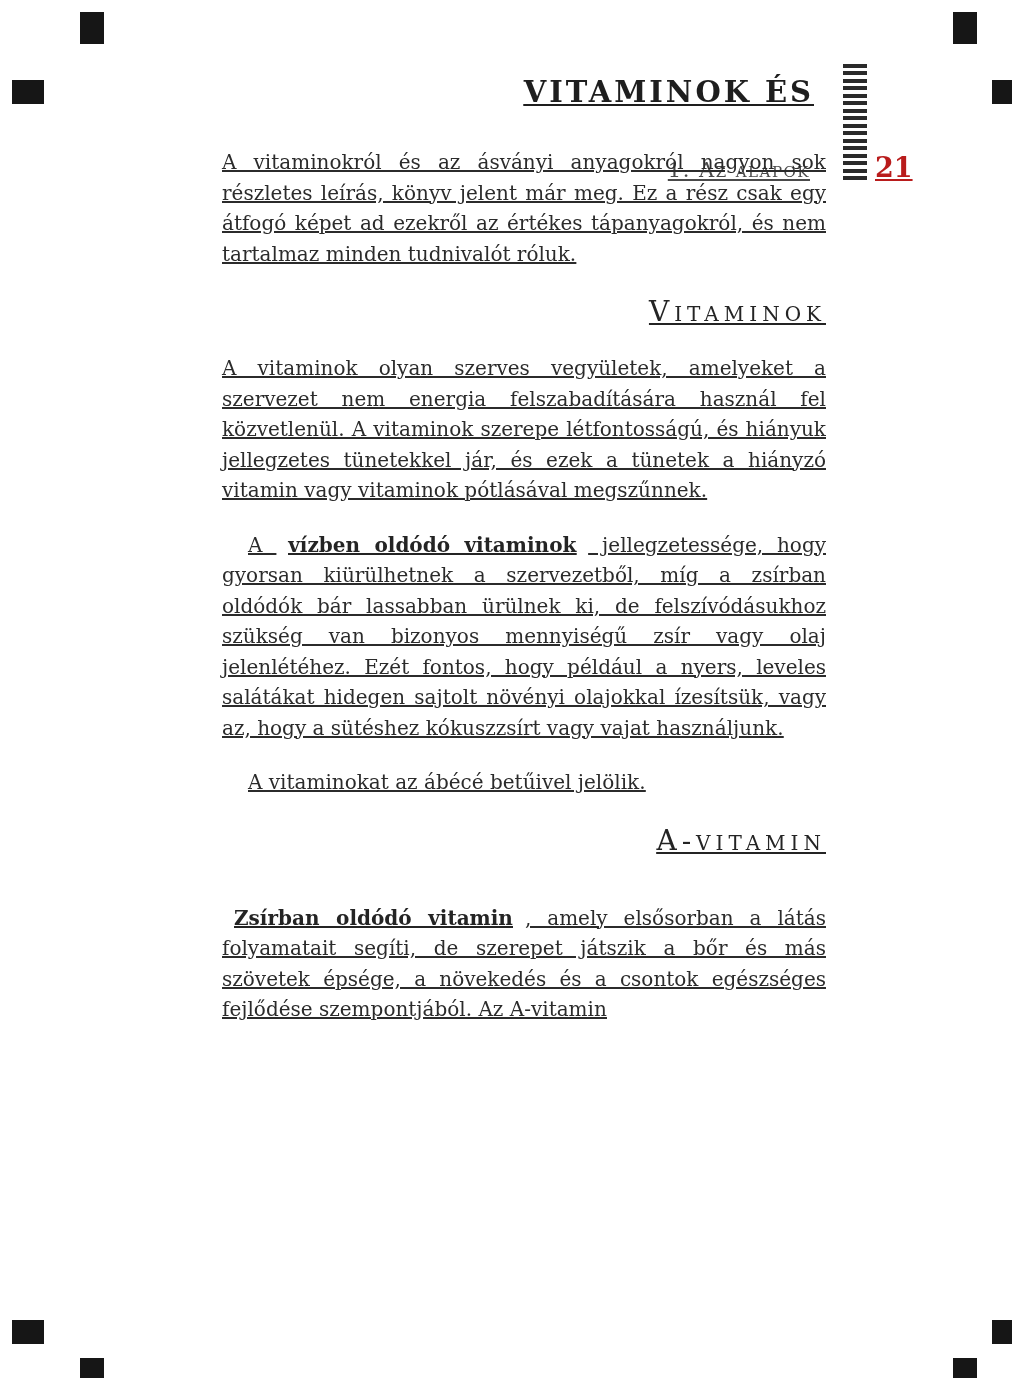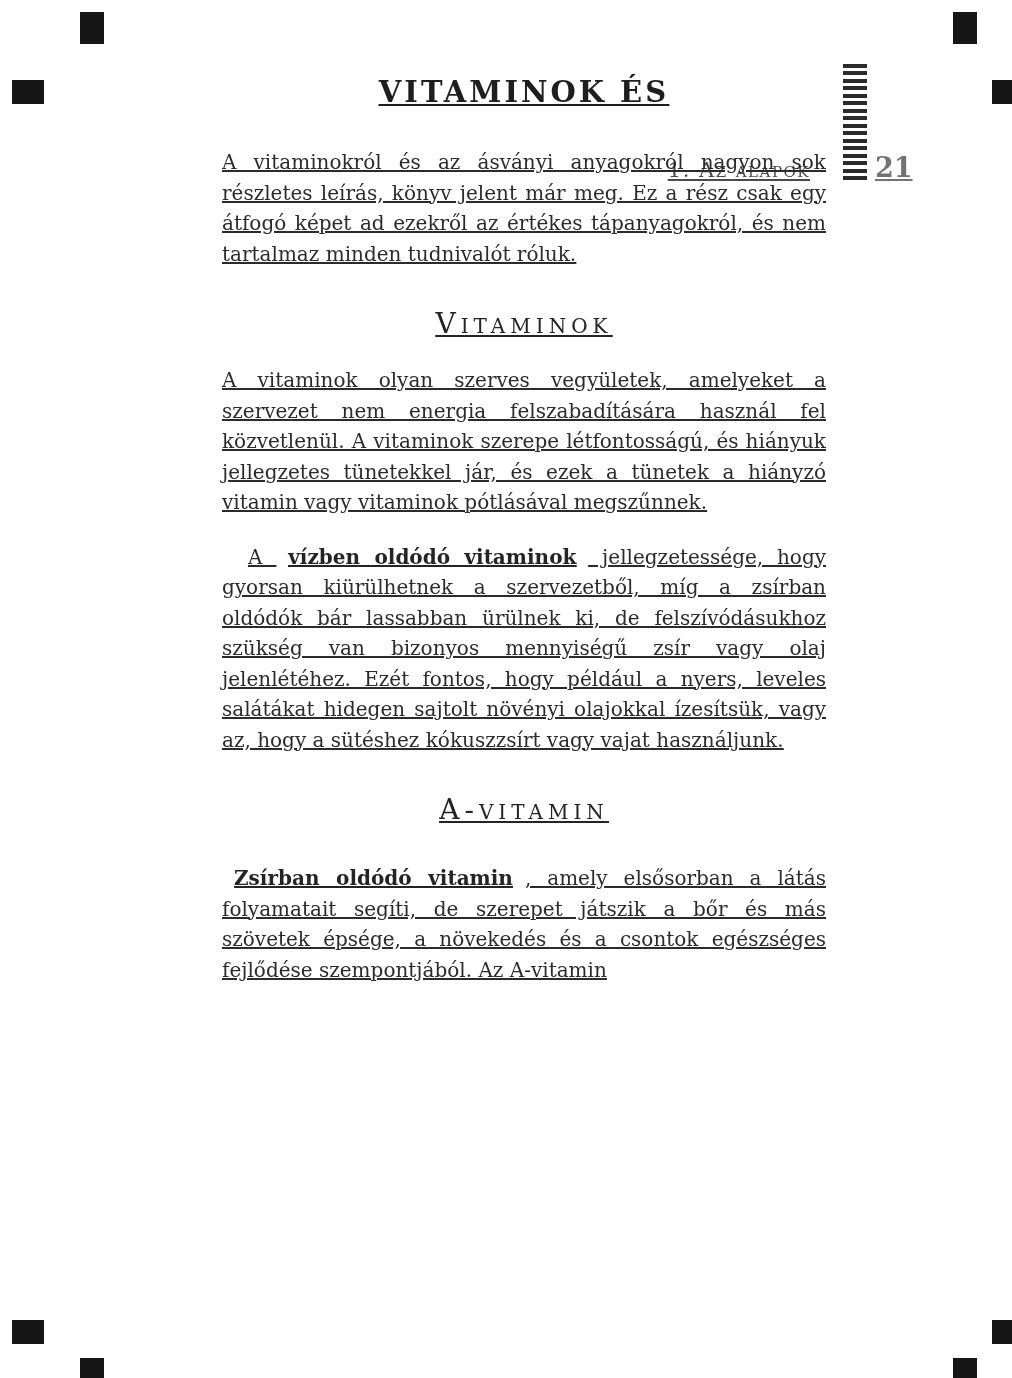--- a/index.html
+++ b/index.html
@@ -30,46 +30,46 @@
     font-variant: small-caps; font-size: 21px; letter-spacing: 1.5px;
     color: #4a4a4a; white-space: nowrap;
   }
   .rh-rule {
     position: absolute; left: 831px; top: 52px; width: 4px; height: 118px;
     background-image: repeating-linear-gradient(
       to bottom, #2a2a2a 0px, #2a2a2a 4px, transparent 4px, transparent 7.5px);
   }
   .rh-pagenum {
     position: absolute; left: 851px; top: 128px;
-    font-size: 27px; font-weight: bold; color: #737373;
+    font-size: 27px; font-weight: bold; color: #b91c1c;
   }
 
   
   .content {
     position: absolute; left: 186px; top: 0; width: 652px;
     color: #2b2b2b; font-size: 20px; line-height: 30.5px;
   }
   .content p { text-align: justify; }
   .content p b { font-weight: bold; color: #242424; }
   .indent { text-indent: 26px; }
 
   h1.main-title {
     margin-top: 26px; font-size: 29px; line-height: 37px; font-weight: bold;
-    letter-spacing: 3px; text-align: center; color: #1e1e1e;
+    letter-spacing: 3px; text-align: right; color: #1e1e1e;
   }
   h1.main-title .title-line { display: block; }
 
   h2.sub-heading {
-    margin-top: 14px; font-size: 28px; line-height: 34px; font-weight: normal;
-    font-variant: small-caps; letter-spacing: 5px; text-align: center; color: #242424;
+    margin-top: 2px; font-size: 28px; line-height: 34px; font-weight: normal;
+    font-variant: small-caps; letter-spacing: 5px; text-align: right; color: #242424;
   }
 
   .m-intro { margin-top: 222px; }
   .m-2 { margin-top: 0; }
-  .m-3 { margin-top: 12px; }
+  .m-3 { margin-top: 21px; }
 </style>
 </head>
 <body>
 
 <div class="page">
 
   <div class="crop v tl-v"></div>
   <div class="crop h tl-h"></div>
   <div class="crop v tr-v"></div>
   <div class="crop h tr-h"></div>
@@ -94,19 +94,20 @@
     <p class="m-2">A vitaminokról és az ásványi anyagokról nagyon sok részletes leírás, könyv jelent már meg. Ez a rész csak egy átfogó képet ad ezekről az értékes tápanyagokról, és nem tartalmaz minden tudnivalót róluk.</p>
 
     <h2 class="sub-heading">Vitaminok</h2>
 
     <p class="m-2">A vitaminok olyan szerves vegyületek, amelyeket a szervezet nem energia felszabadítására használ fel közvetlenül. A vitaminok szerepe létfontosságú, és hiányuk jellegzetes tünetekkel jár, és ezek a tünetek a hiányzó vitamin vagy vitaminok pótlásával megszűnnek.</p>
 
 
 
     <p class="indent">A <b>vízben oldódó vitaminok</b> jellegzetessége, hogy gyorsan kiürülhetnek a szervezetből, míg a zsírban oldódók bár lassabban ürülnek ki, de felszívódásukhoz szükség van bizonyos mennyiségű zsír vagy olaj jelenlétéhez. Ezét fontos, hogy például a nyers, leveles salátákat hidegen sajtolt növényi olajokkal ízesítsük, vagy az, hogy a sütéshez kókuszzsírt vagy vajat használjunk.</p>
 
+    <p class="indent">A vitaminokat az ábécé betűivel jelölik.</p>
 
     <h2 class="sub-heading">A-vitamin</h2>
 
     <p class="m-3"><b>Zsírban oldódó vitamin</b>, amely elsősorban a látás folyamatait segíti, de szerepet játszik a bőr és más szövetek épsége, a növekedés és a csontok egészséges fejlődése szempontjából. Az A-vitamin</p>
 
   </main>
 </div>
 
 </body></html>

